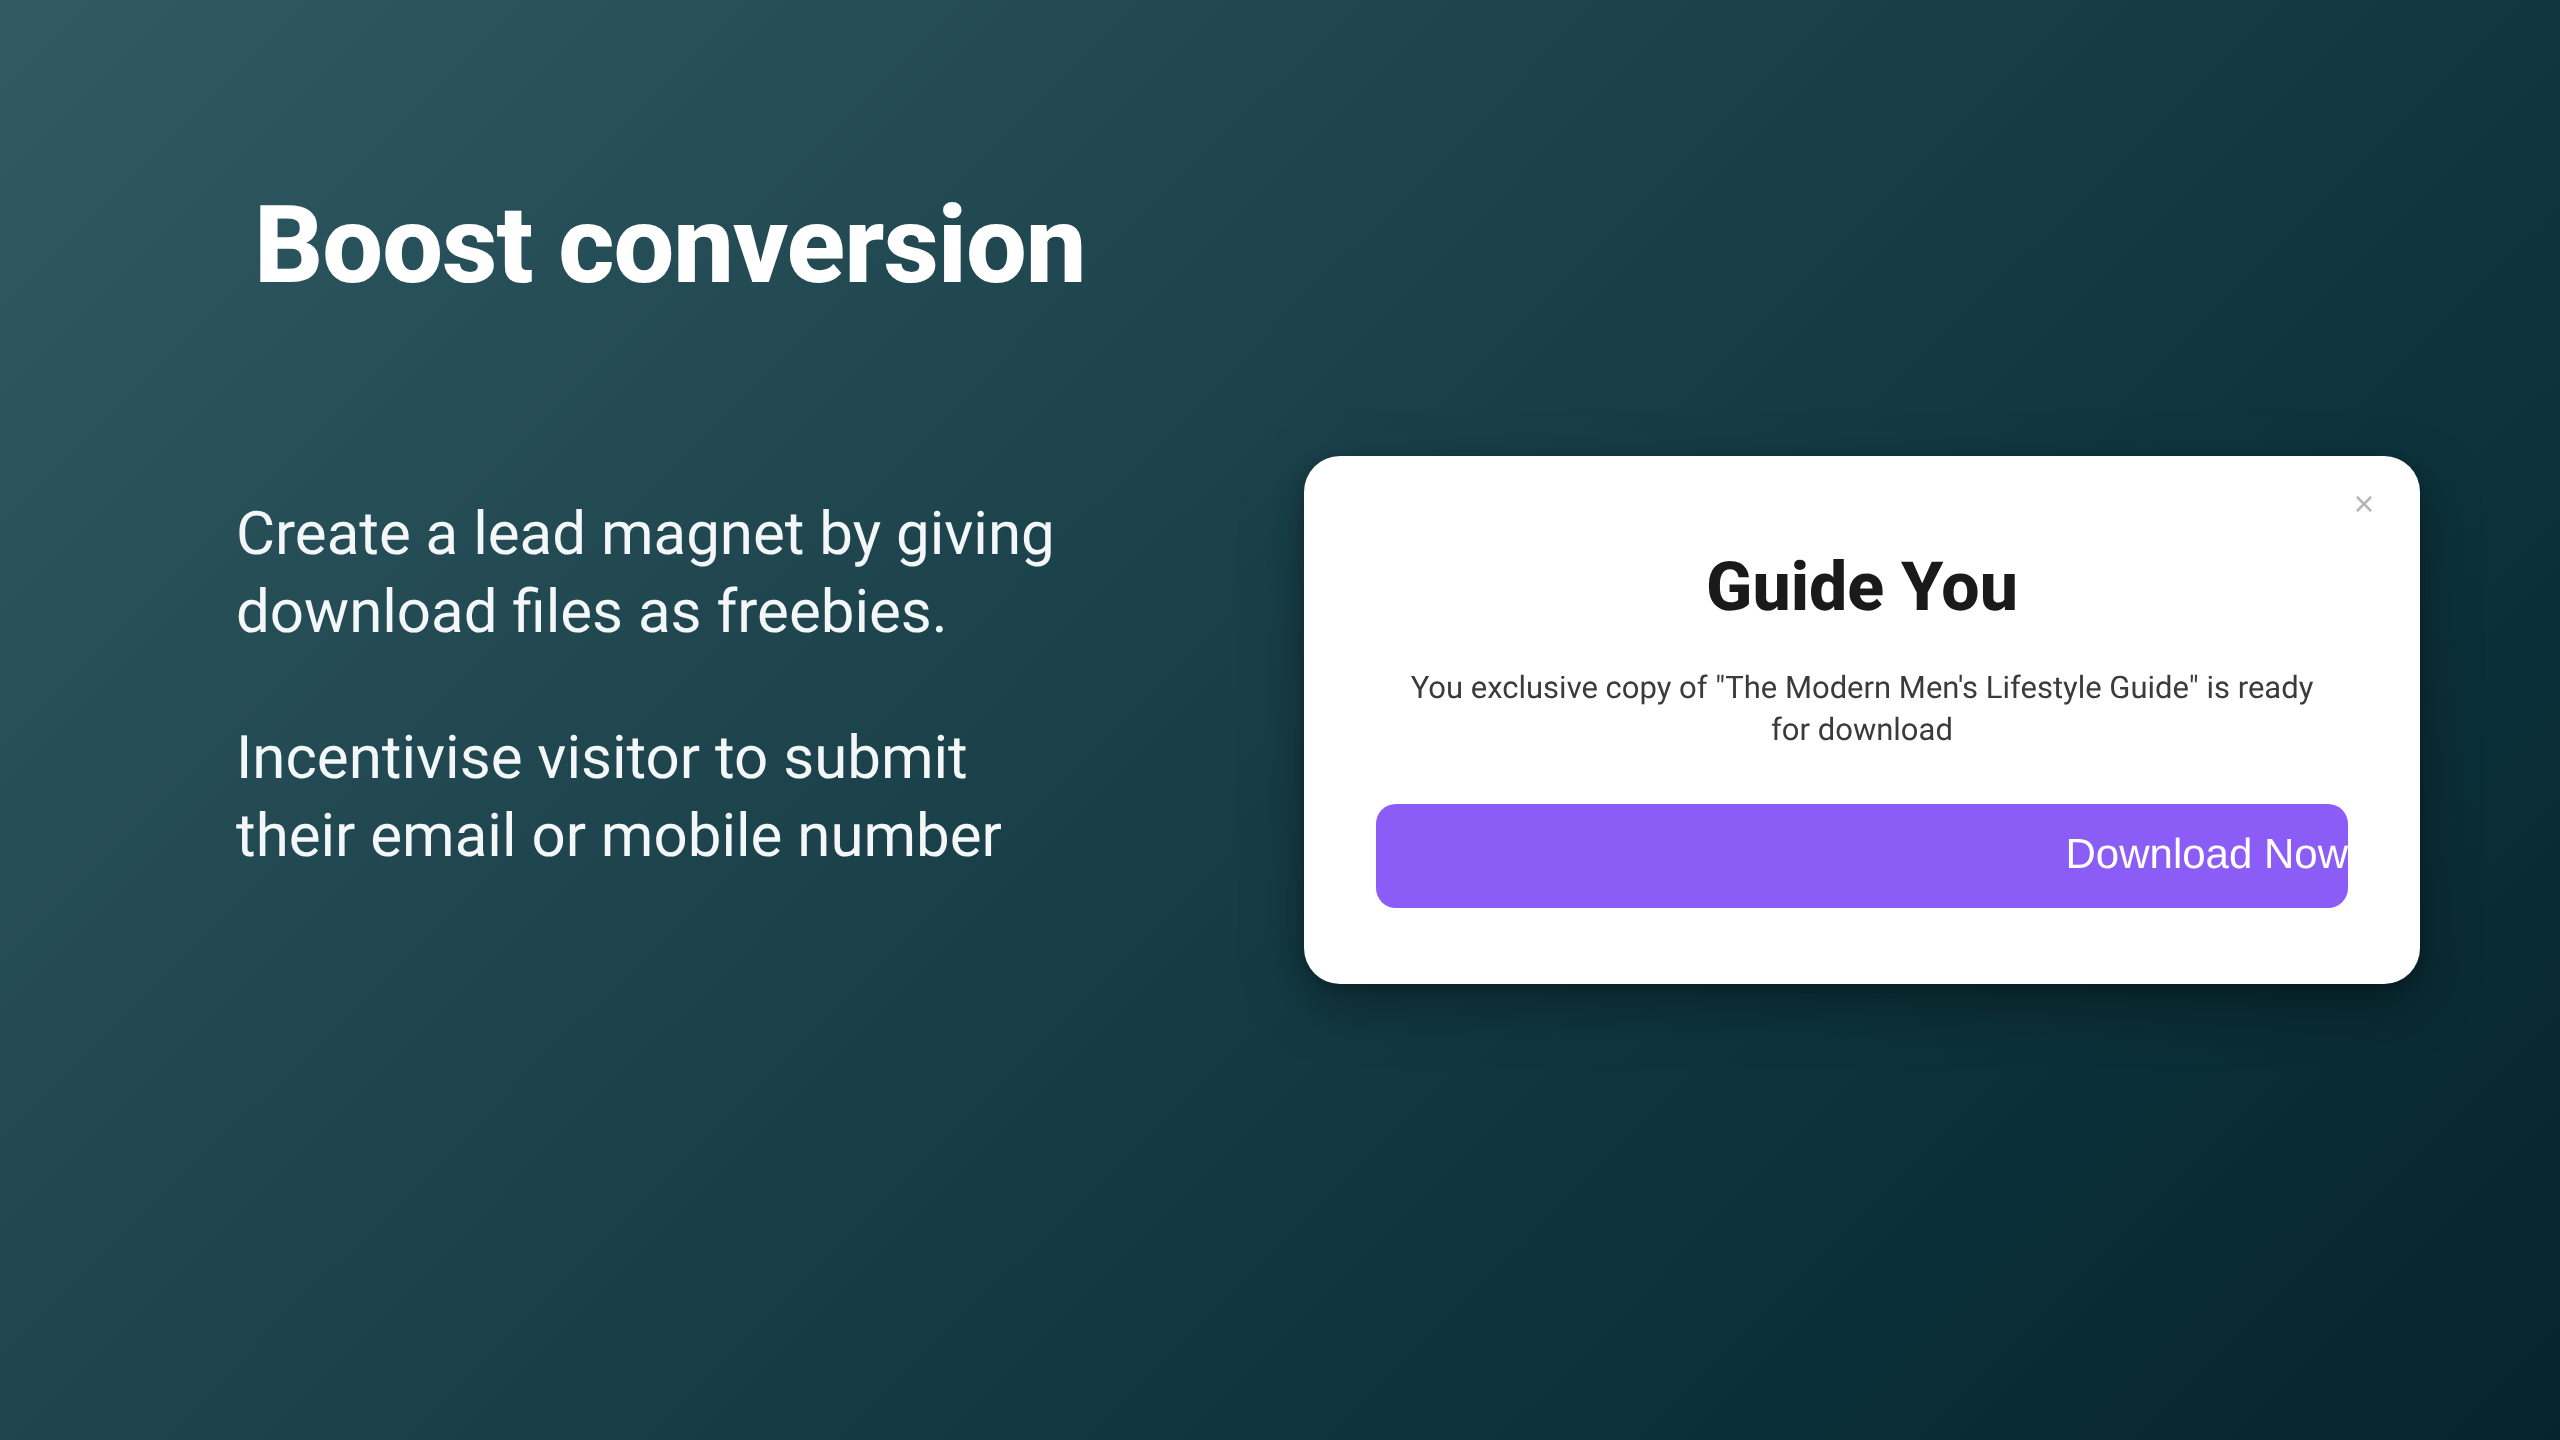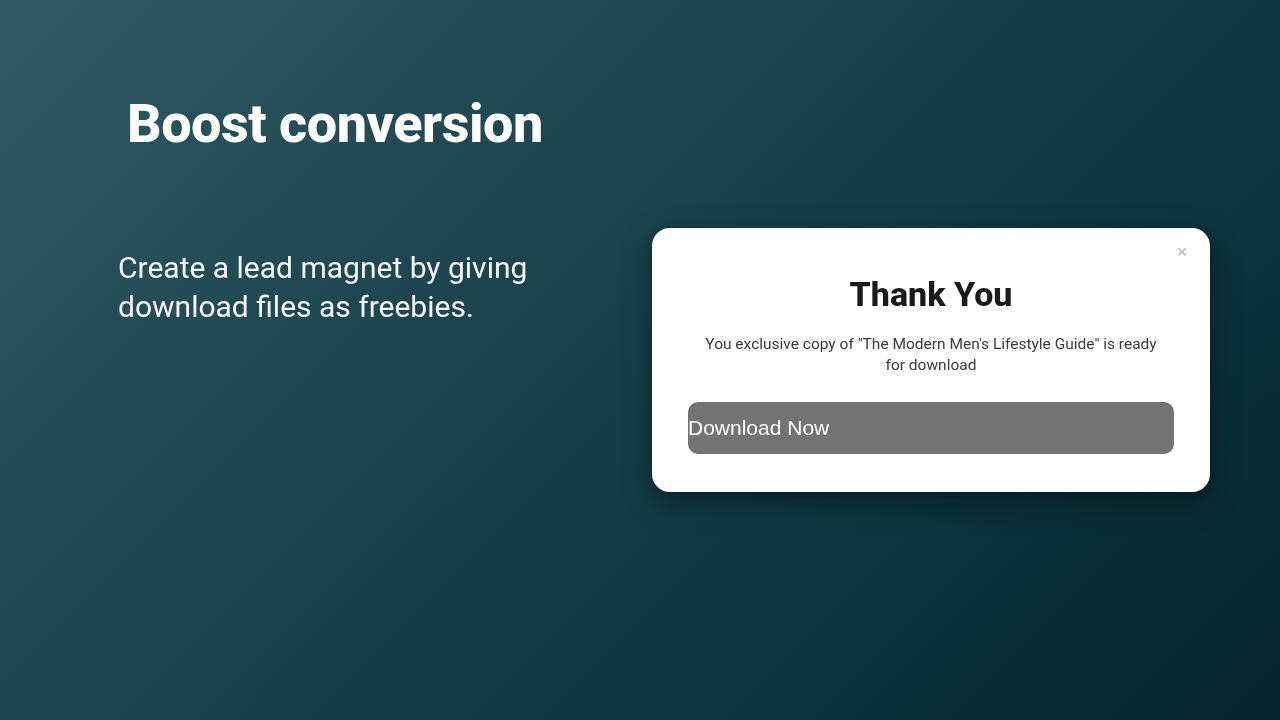--- a/index.html
+++ b/index.html
@@ -73,40 +73,41 @@
     line-height: 1.35;
     color: #3b3b3b;
     max-width: 470px;
     margin: 0 auto 26px auto;
     font-weight: 400;
   }
   .download-btn {
     display: block;
     width: 486px;
     margin: 0 auto;
-    background: #737373;
+    background: #8b5cf6;
     color: #ffffff;
     border: none;
     border-radius: 10px;
     font-size: 21px;
     font-weight: 500;
     padding: 14px 0;
     cursor: pointer;
-    text-align: left;
+    text-align: right;
   }
 </style>
 </head>
 <body>
 
 <h1 class="slide-title">Boost conversion</h1>
 
 <div class="body-copy">
   <p>Create a lead magnet by giving download files as freebies.</p>
+  <p>Incentivise visitor to submit their email or mobile number</p>
 </div>
 
 <div class="card">
   <button class="card-close">
     <span>×</span>
   </button>
-  <div class="card-title">Thank You</div>
+  <div class="card-title">Guide You</div>
   <div class="card-subtitle">You exclusive copy of "The Modern Men's Lifestyle Guide" is ready for download</div>
   <button class="download-btn">Download Now</button>
 </div>
 
 </body></html>

